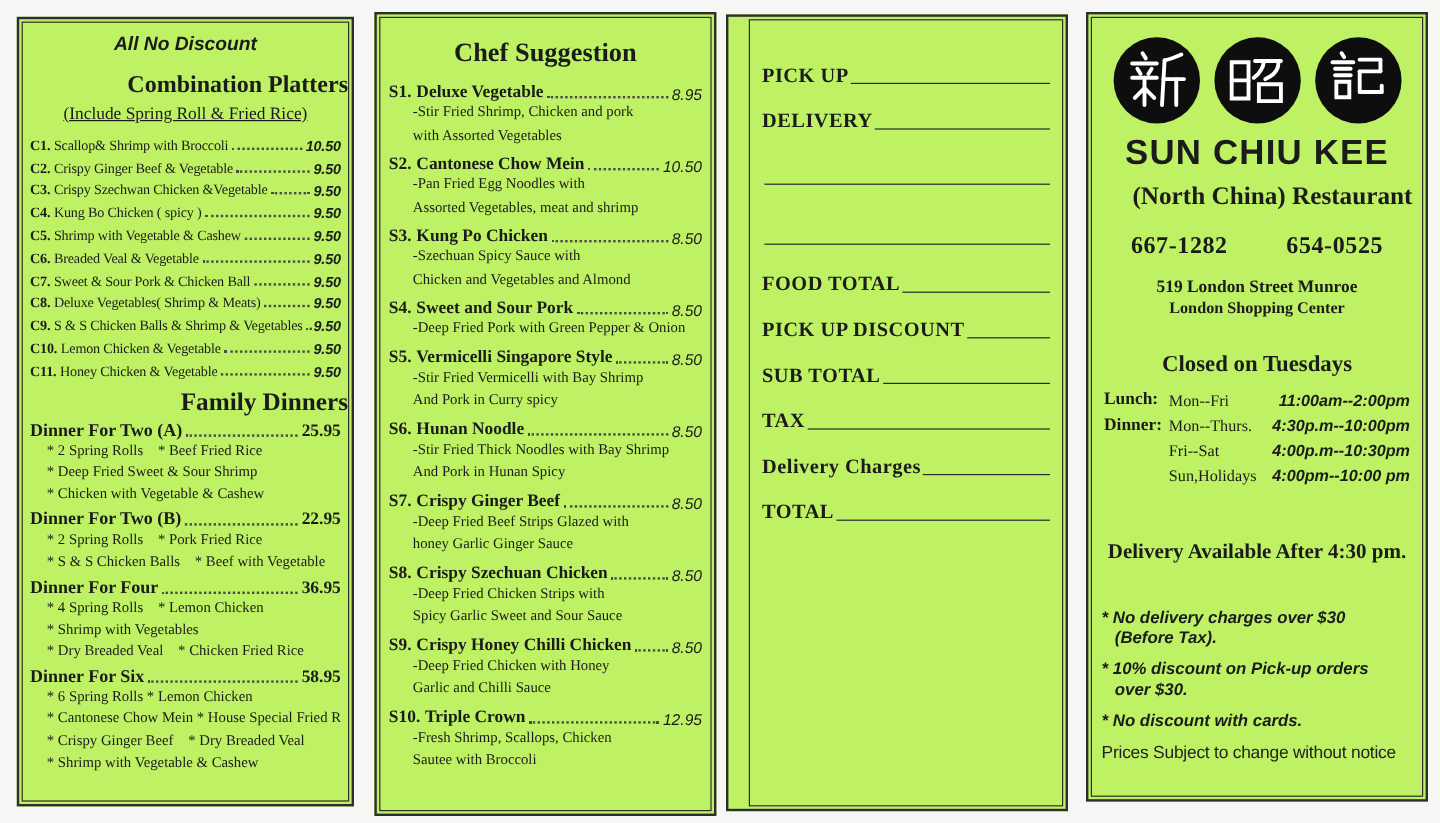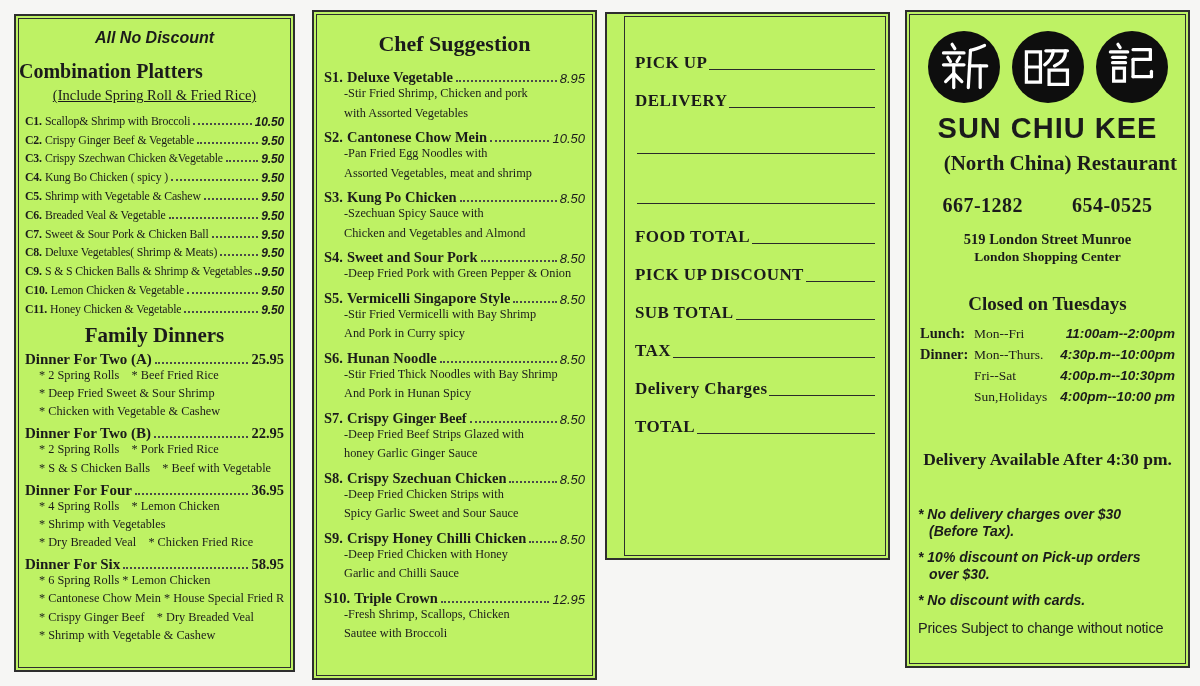--- a/index.html
+++ b/index.html
@@ -5,37 +5,37 @@
   html,body{margin:0;padding:0;}
   body{
     width:1200px;height:686px;position:relative;overflow:hidden;
     background:#f6f6f4;color:#1b1b1b;
     font-family:"Liberation Serif", serif;
   }
   .panel{position:absolute;background:#bef264;border:2px solid #2e2e2e;padding:2px;box-sizing:border-box;}
   .panel-inner{border:1px solid #2e2e2e;width:100%;height:100%;box-sizing:border-box;overflow:hidden;}
   #panel-combination{left:14px;top:14px;width:281px;height:658px;}
   #panel-chef{left:312px;top:10px;width:285px;height:670px;}
-  #panel-order{left:605px;top:12px;width:285px;height:548px;padding-left:17px;}
+  #panel-order{left:605px;top:12px;width:285px;height:664px;padding-left:17px;}
   #panel-info{left:905px;top:10px;width:285px;height:658px;}
 
   
   .p1-banner{margin-top:10px;text-align:center;font-family:"Liberation Sans",sans-serif;
     font-weight:bold;font-style:italic;font-size:16px;}
-  .p1-title{margin-top:13px;text-align:left;font-weight:bold;font-size:20px;}
+  .p1-title{margin-top:13px;text-align:right;font-weight:bold;font-size:20px;}
   .p1-sub{margin-top:4px;text-align:center;font-size:14.5px;text-decoration:underline;}
   .combo-list{margin-top:6px;padding:0 6px;}
   .combo-row{display:flex;align-items:flex-end;height:18.8px;white-space:nowrap;
     font-size:11.8px;letter-spacing:-0.15px;justify-content:center;}
   .combo-code{font-weight:bold;margin-right:3px;flex-shrink:0;}
   .combo-name{overflow:hidden;}
   .leader{flex:1;min-width:0;border-bottom:2px dotted #4a4a4a;margin:0 3px 4px;}
   .combo-price{font-family:"Liberation Sans",sans-serif;font-weight:bold;font-style:italic;
     font-size:12px;flex-shrink:0;}
-  .p1-family-title{margin-top:6px;text-align:center;font-weight:bold;font-size:21px;}
+  .p1-family-title{margin-top:6px;text-align:right;font-weight:bold;font-size:21px;}
   .fd-block{padding:0 6px;}
   .fd-head{display:flex;align-items:flex-end;height:20px;font-weight:bold;font-size:15px;white-space:nowrap;}
   .fd-price{font-weight:bold;font-size:14.5px;flex-shrink:0;}
   .fd-detail{height:18.2px;font-size:12.3px;padding-left:14px;white-space:pre;overflow:hidden;}
 
   
   .p2-title{margin-top:16px;text-align:center;font-weight:bold;font-size:22px;}
   .chef-list{margin-top:8px;padding:0 7px;}
   .chef-head{display:flex;align-items:flex-end;height:21px;white-space:nowrap;
     font-weight:bold;font-size:14.5px;}

